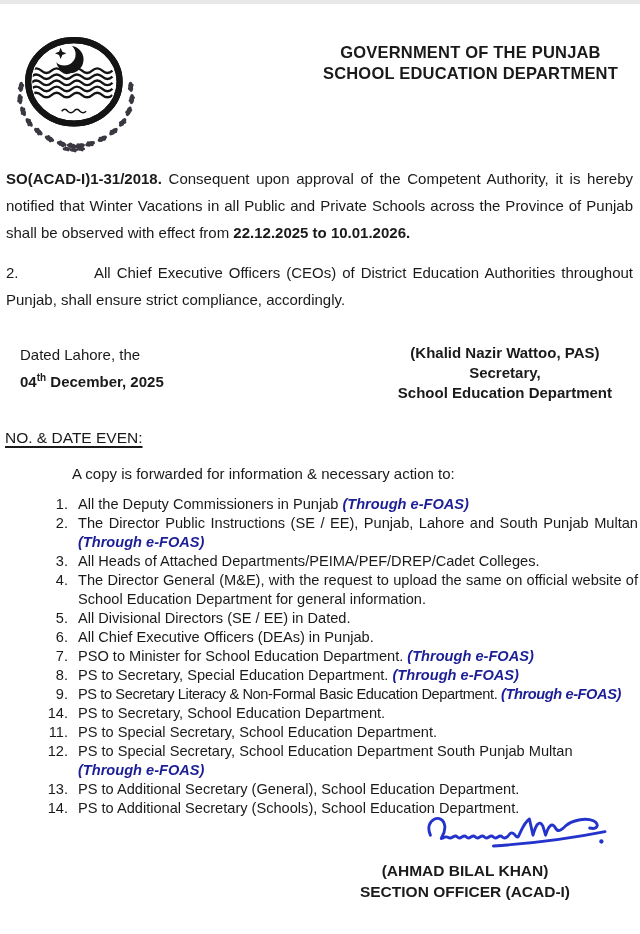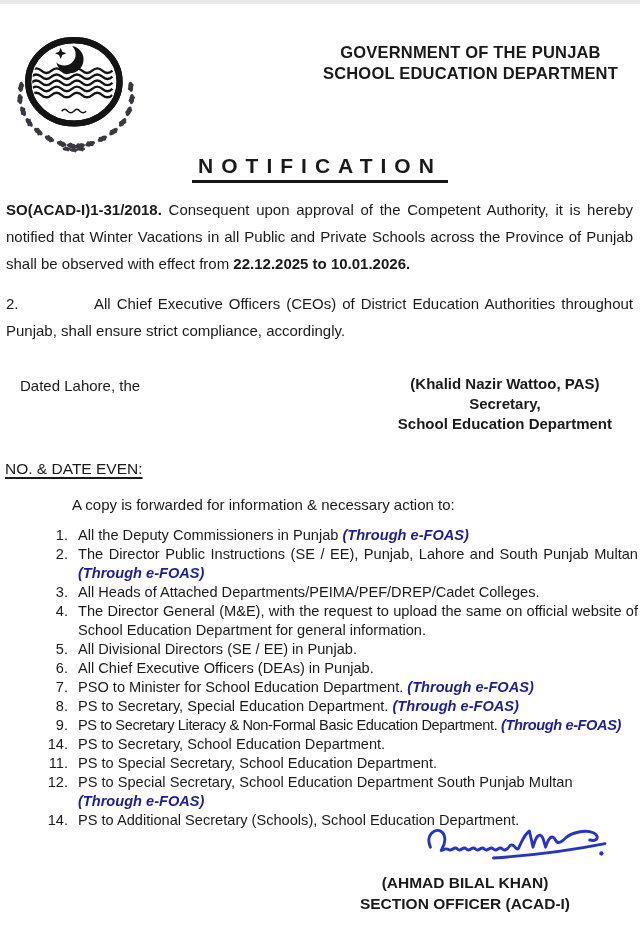--- a/index.html
+++ b/index.html
@@ -126,31 +126,29 @@
           <ellipse cx="69" cy="117" rx="4" ry="1.7600000000000002" transform="rotate(0 69 117)"></ellipse>
           <ellipse cx="69" cy="117" rx="3" ry="1.32" transform="rotate(50 69 117)"></ellipse>
         </g>
     </svg>
     <div class="header-text">
       <div>GOVERNMENT OF THE PUNJAB</div>
       <div>SCHOOL EDUCATION DEPARTMENT</div>
     </div>
   </div>
 
-  <div class="title-wrap">
-    <span class="title">NOTIFICATION</span>
-  </div>
 
   <p class="para"><span class="b">SO(ACAD-I)1-31/2018.</span><span> Consequent upon approval of the Competent Authority, it is hereby notified that Winter Vacations in all Public and Private Schools across the Province of Punjab shall be observed with effect from </span><span class="b">22.12.2025 to 10.01.2026.</span></p>
 
   <p class="para"><span class="pnum">2.</span><span>All Chief Executive Officers (CEOs) of District Education Authorities throughout Punjab, shall ensure strict compliance, accordingly.</span></p>
 
   <div class="dateline">
     <div class="date-left">
       <div>Dated Lahore, the</div>
+      <div class="day-line"><span>04</span><sup>th</sup><span> December, 2025</span></div>
     </div>
     <div class="date-right">
       <div>(Khalid Nazir Wattoo, PAS)</div>
       <div>Secretary,</div>
       <div>School Education Department</div>
     </div>
   </div>
 
   <div class="no-date">NO. &amp; DATE EVEN:</div>
   <div class="intro">A copy is forwarded for information &amp; necessary action to:</div>
@@ -166,21 +164,21 @@
       <div class="dist-row">
         <span class="num">3.</span>
         <div class="txt"><span>All Heads of Attached Departments/PEIMA/PEF/DREP/Cadet Colleges.</span></div>
       </div>
       <div class="dist-row">
         <span class="num">4.</span>
         <div class="txt"><span>The Director General (M&amp;E), with the request to upload the same on official website of School Education Department for general information.</span></div>
       </div>
       <div class="dist-row">
         <span class="num">5.</span>
-        <div class="txt"><span>All Divisional Directors (SE / EE) in Punjab.</span></div>
+        <div class="txt"><span>All Divisional Directors (SE / EE) in Dated.</span></div>
       </div>
       <div class="dist-row">
         <span class="num">6.</span>
         <div class="txt"><span>All Chief Executive Officers (DEAs) in Punjab.</span></div>
       </div>
       <div class="dist-row">
         <span class="num">7.</span>
         <div class="txt"><span>PSO to Minister for School Education Department.</span><span class="efoas"> (Through e-FOAS)</span></div>
       </div>
       <div class="dist-row">
@@ -195,20 +193,24 @@
         <span class="num">14.</span>
         <div class="txt"><span>PS to Secretary, School Education Department.</span></div>
       </div>
       <div class="dist-row">
         <span class="num">11.</span>
         <div class="txt"><span>PS to Special Secretary, School Education Department.</span></div>
       </div>
       <div class="dist-row">
         <span class="num">12.</span>
         <div class="txt"><span>PS to Special Secretary, School Education Department South Punjab Multan</span><span class="efoas block">(Through e-FOAS)</span></div>
+      </div>
+      <div class="dist-row">
+        <span class="num">13.</span>
+        <div class="txt"><span>PS to Additional Secretary (General), School Education Department.</span></div>
       </div>
       <div class="dist-row">
         <span class="num">14.</span>
         <div class="txt"><span>PS to Additional Secretary (Schools), School Education Department.</span></div>
       </div>
     </div>
 
   <div class="sig-block">
     <svg class="sig-svg" viewBox="0 0 220 64">
       <g id="sigink" stroke="#2433cc" stroke-width="3.2" fill="none" stroke-linecap="round" stroke-linejoin="round">

